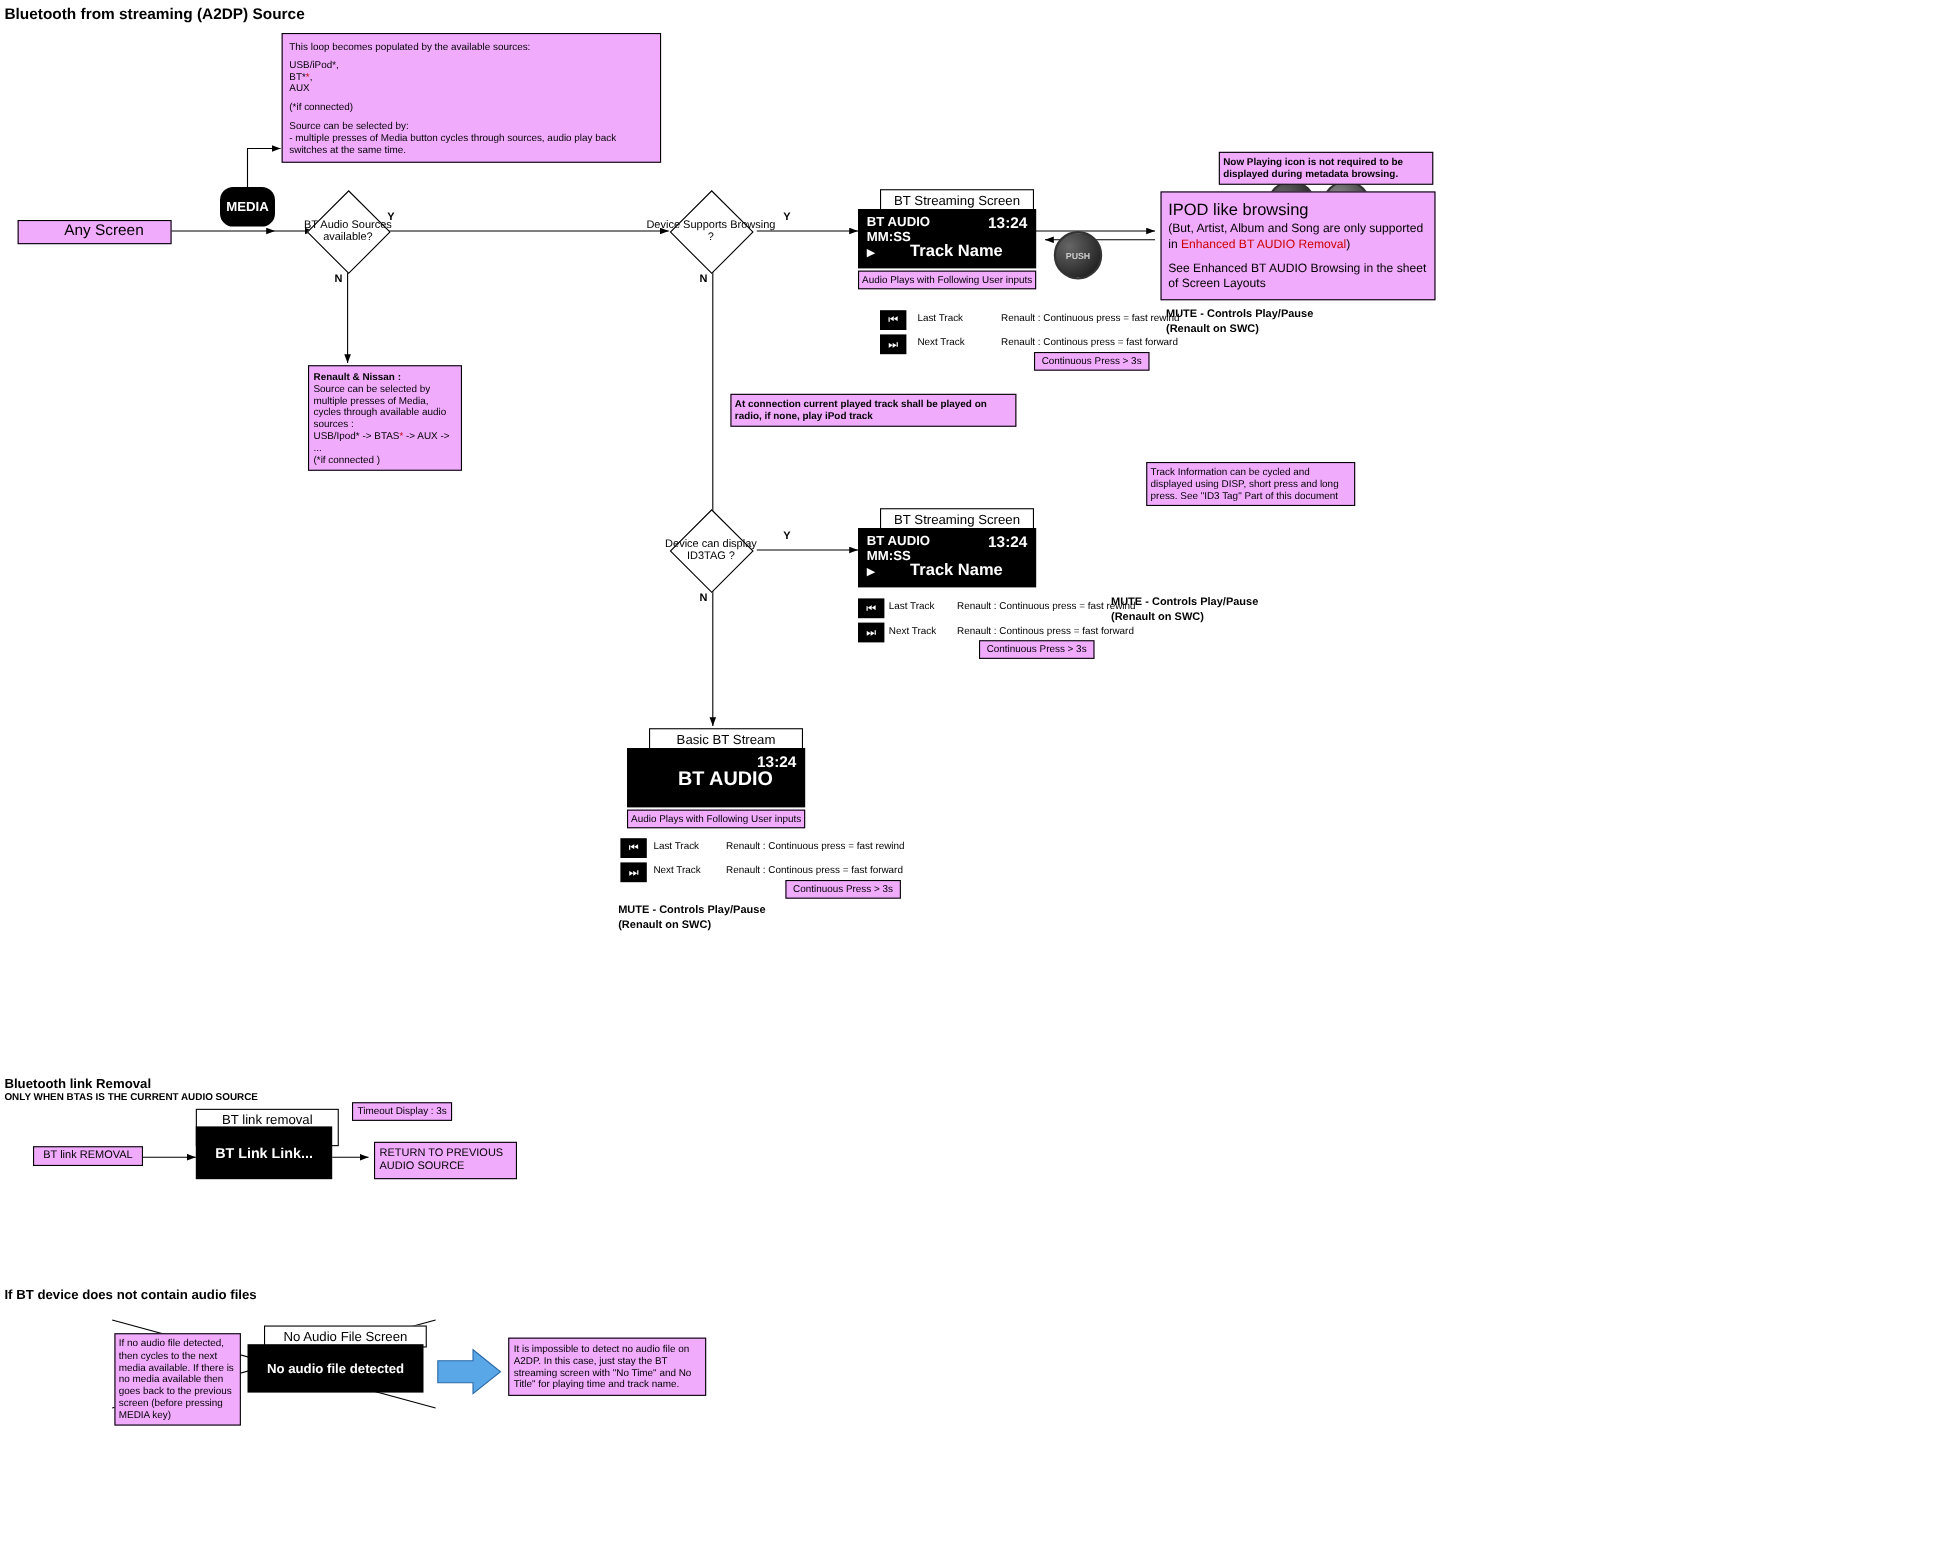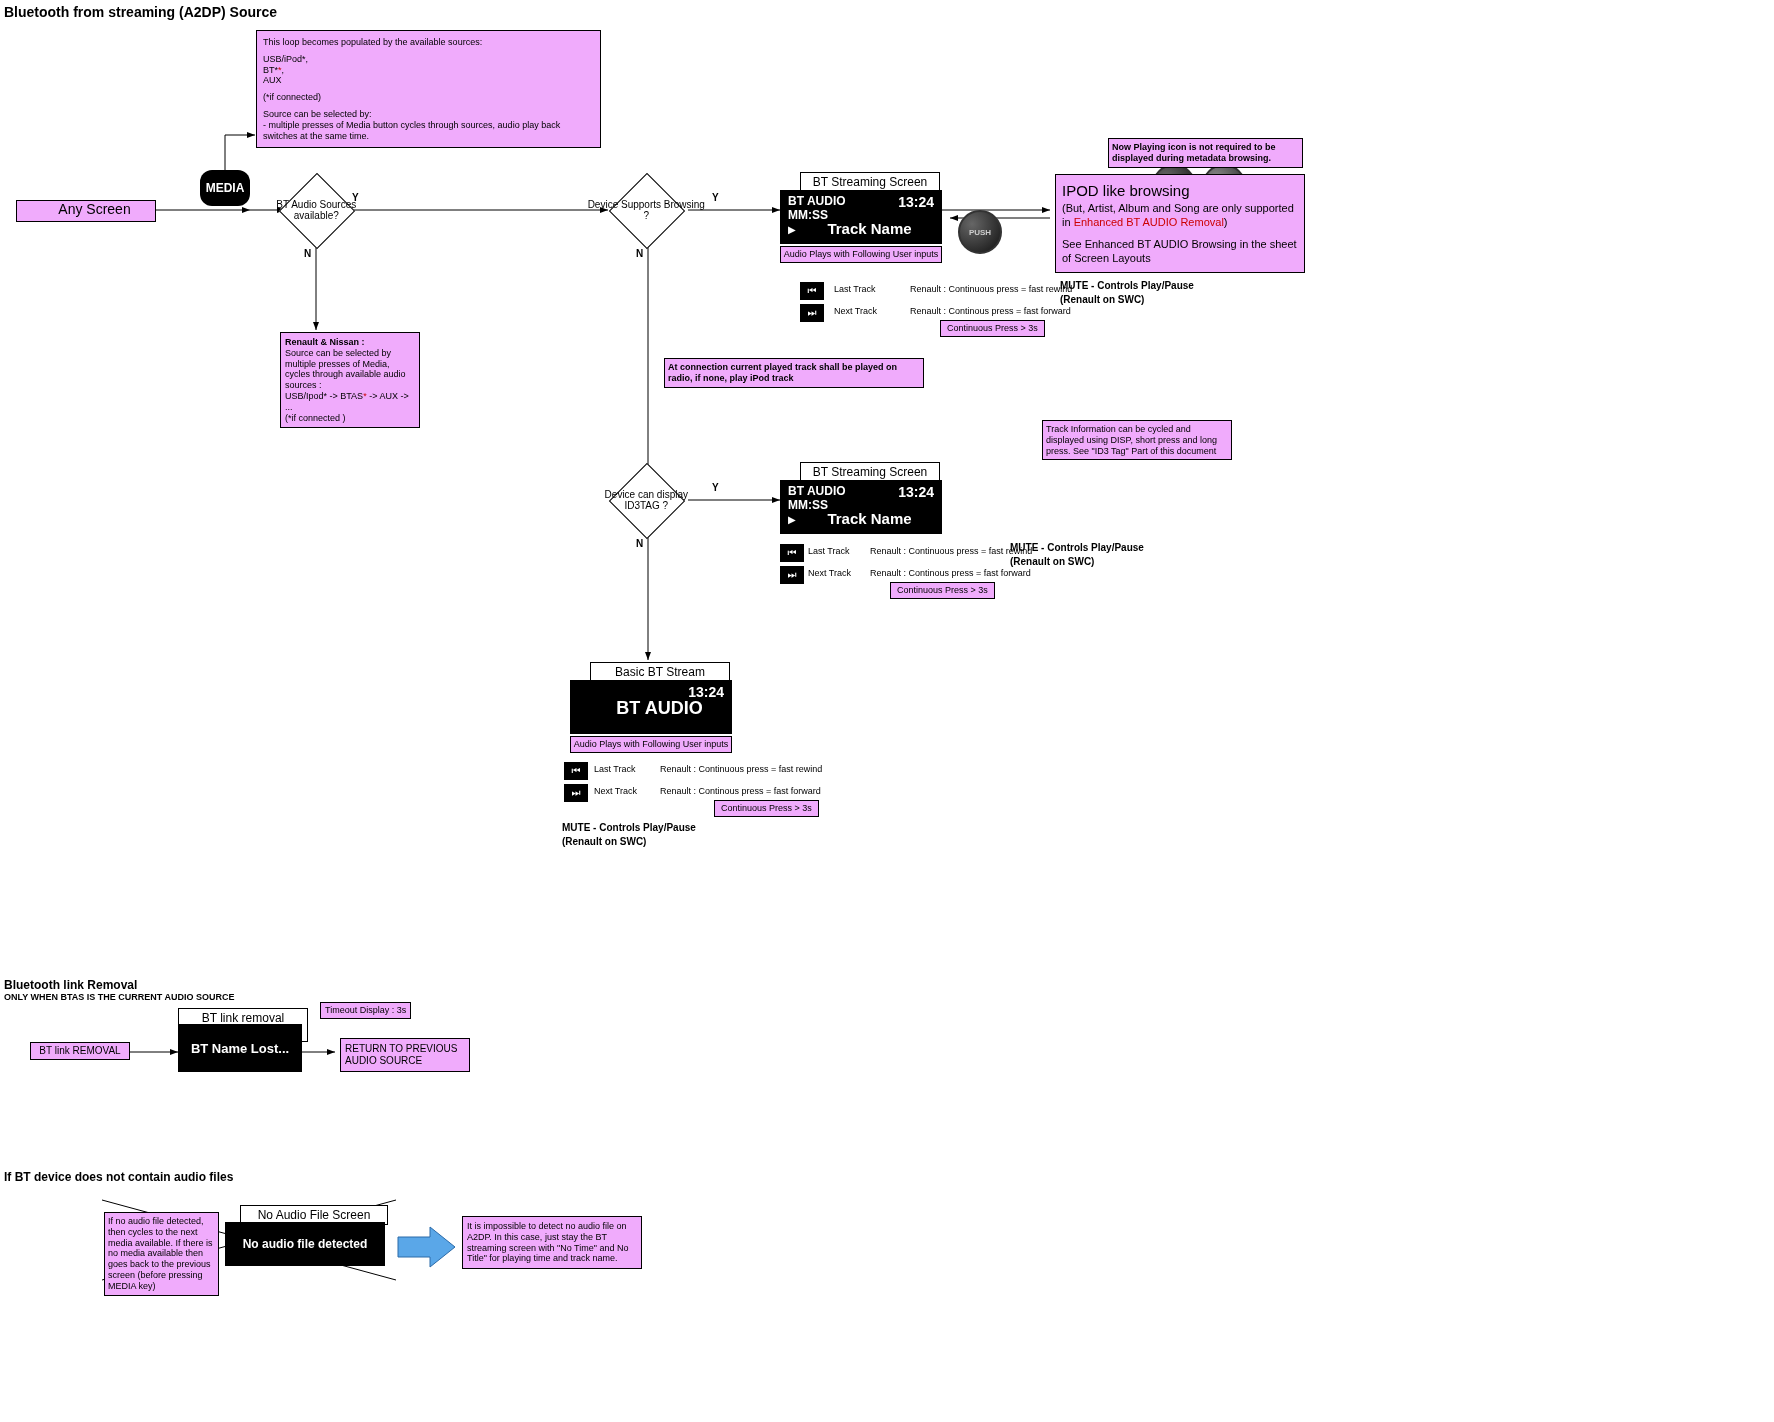--- a/index.html
+++ b/index.html
@@ -186,21 +186,21 @@
 <div class="abs tiny" style="left:594px;top:786px;">Next Track</div>
 <div class="abs tiny" style="left:660px;top:786px;">Renault : Continous press = fast forward</div>
 <div class="abs box tiny" style="left:714px;top:800px;padding:2px 6px;">Continuous Press &gt; 3s</div>
 <div class="abs bold small" style="left:562px;top:822px;">MUTE - Controls Play/Pause</div>
 <div class="abs bold small" style="left:562px;top:836px;">(Renault on SWC)</div>
 
 <div class="abs bold" style="left:4px;top:978px;font-size:12px;">Bluetooth link Removal</div>
 <div class="abs bold tiny" style="left:4px;top:992px;">ONLY WHEN BTAS IS THE CURRENT AUDIO SOURCE</div>
 <div class="abs box small center" style="left:30px;top:1042px;width:100px;padding:2px;">BT link REMOVAL</div>
 <div class="abs screen-title" style="left:178px;top:1008px;width:130px;">BT link removal screen</div>
-<div class="abs screen bold center" style="left:178px;top:1024px;width:124px;height:48px;display:flex;align-items:center;justify-content:center;font-size:13px;">BT Name Lost...</div>
+<div class="abs screen bold center" style="left:178px;top:1024px;width:124px;height:48px;display:flex;align-items:center;justify-content:center;font-size:13px;">BT Link Link...</div>
 <div class="abs box tiny" style="left:320px;top:1002px;padding:2px 4px;">Timeout Display : 3s</div>
 <div class="abs box small" style="left:340px;top:1038px;width:130px;padding:4px;">RETURN TO PREVIOUS AUDIO SOURCE</div>
 
 <div class="abs bold" style="left:4px;top:1170px;font-size:12px;">If BT device does not contain audio files</div>
 <div class="abs box tiny" style="left:104px;top:1212px;width:115px;padding:3px;">If no audio file detected, then cycles to the next media available. If there is no media available then goes back to the previous screen (before pressing MEDIA key)</div>
 <div class="abs screen-title" style="left:240px;top:1205px;width:148px;">No Audio File Screen</div>
 <div class="abs screen bold center" style="left:225px;top:1222px;width:160px;height:44px;display:flex;align-items:center;justify-content:center;font-size:12px;">No audio file detected</div>
 <div class="abs box tiny" style="left:462px;top:1216px;width:180px;padding:4px;">It is impossible to detect no audio file on A2DP. In this case, just stay the BT streaming screen with "No Time" and No Title" for playing time and track name.</div>
 
 </div>

